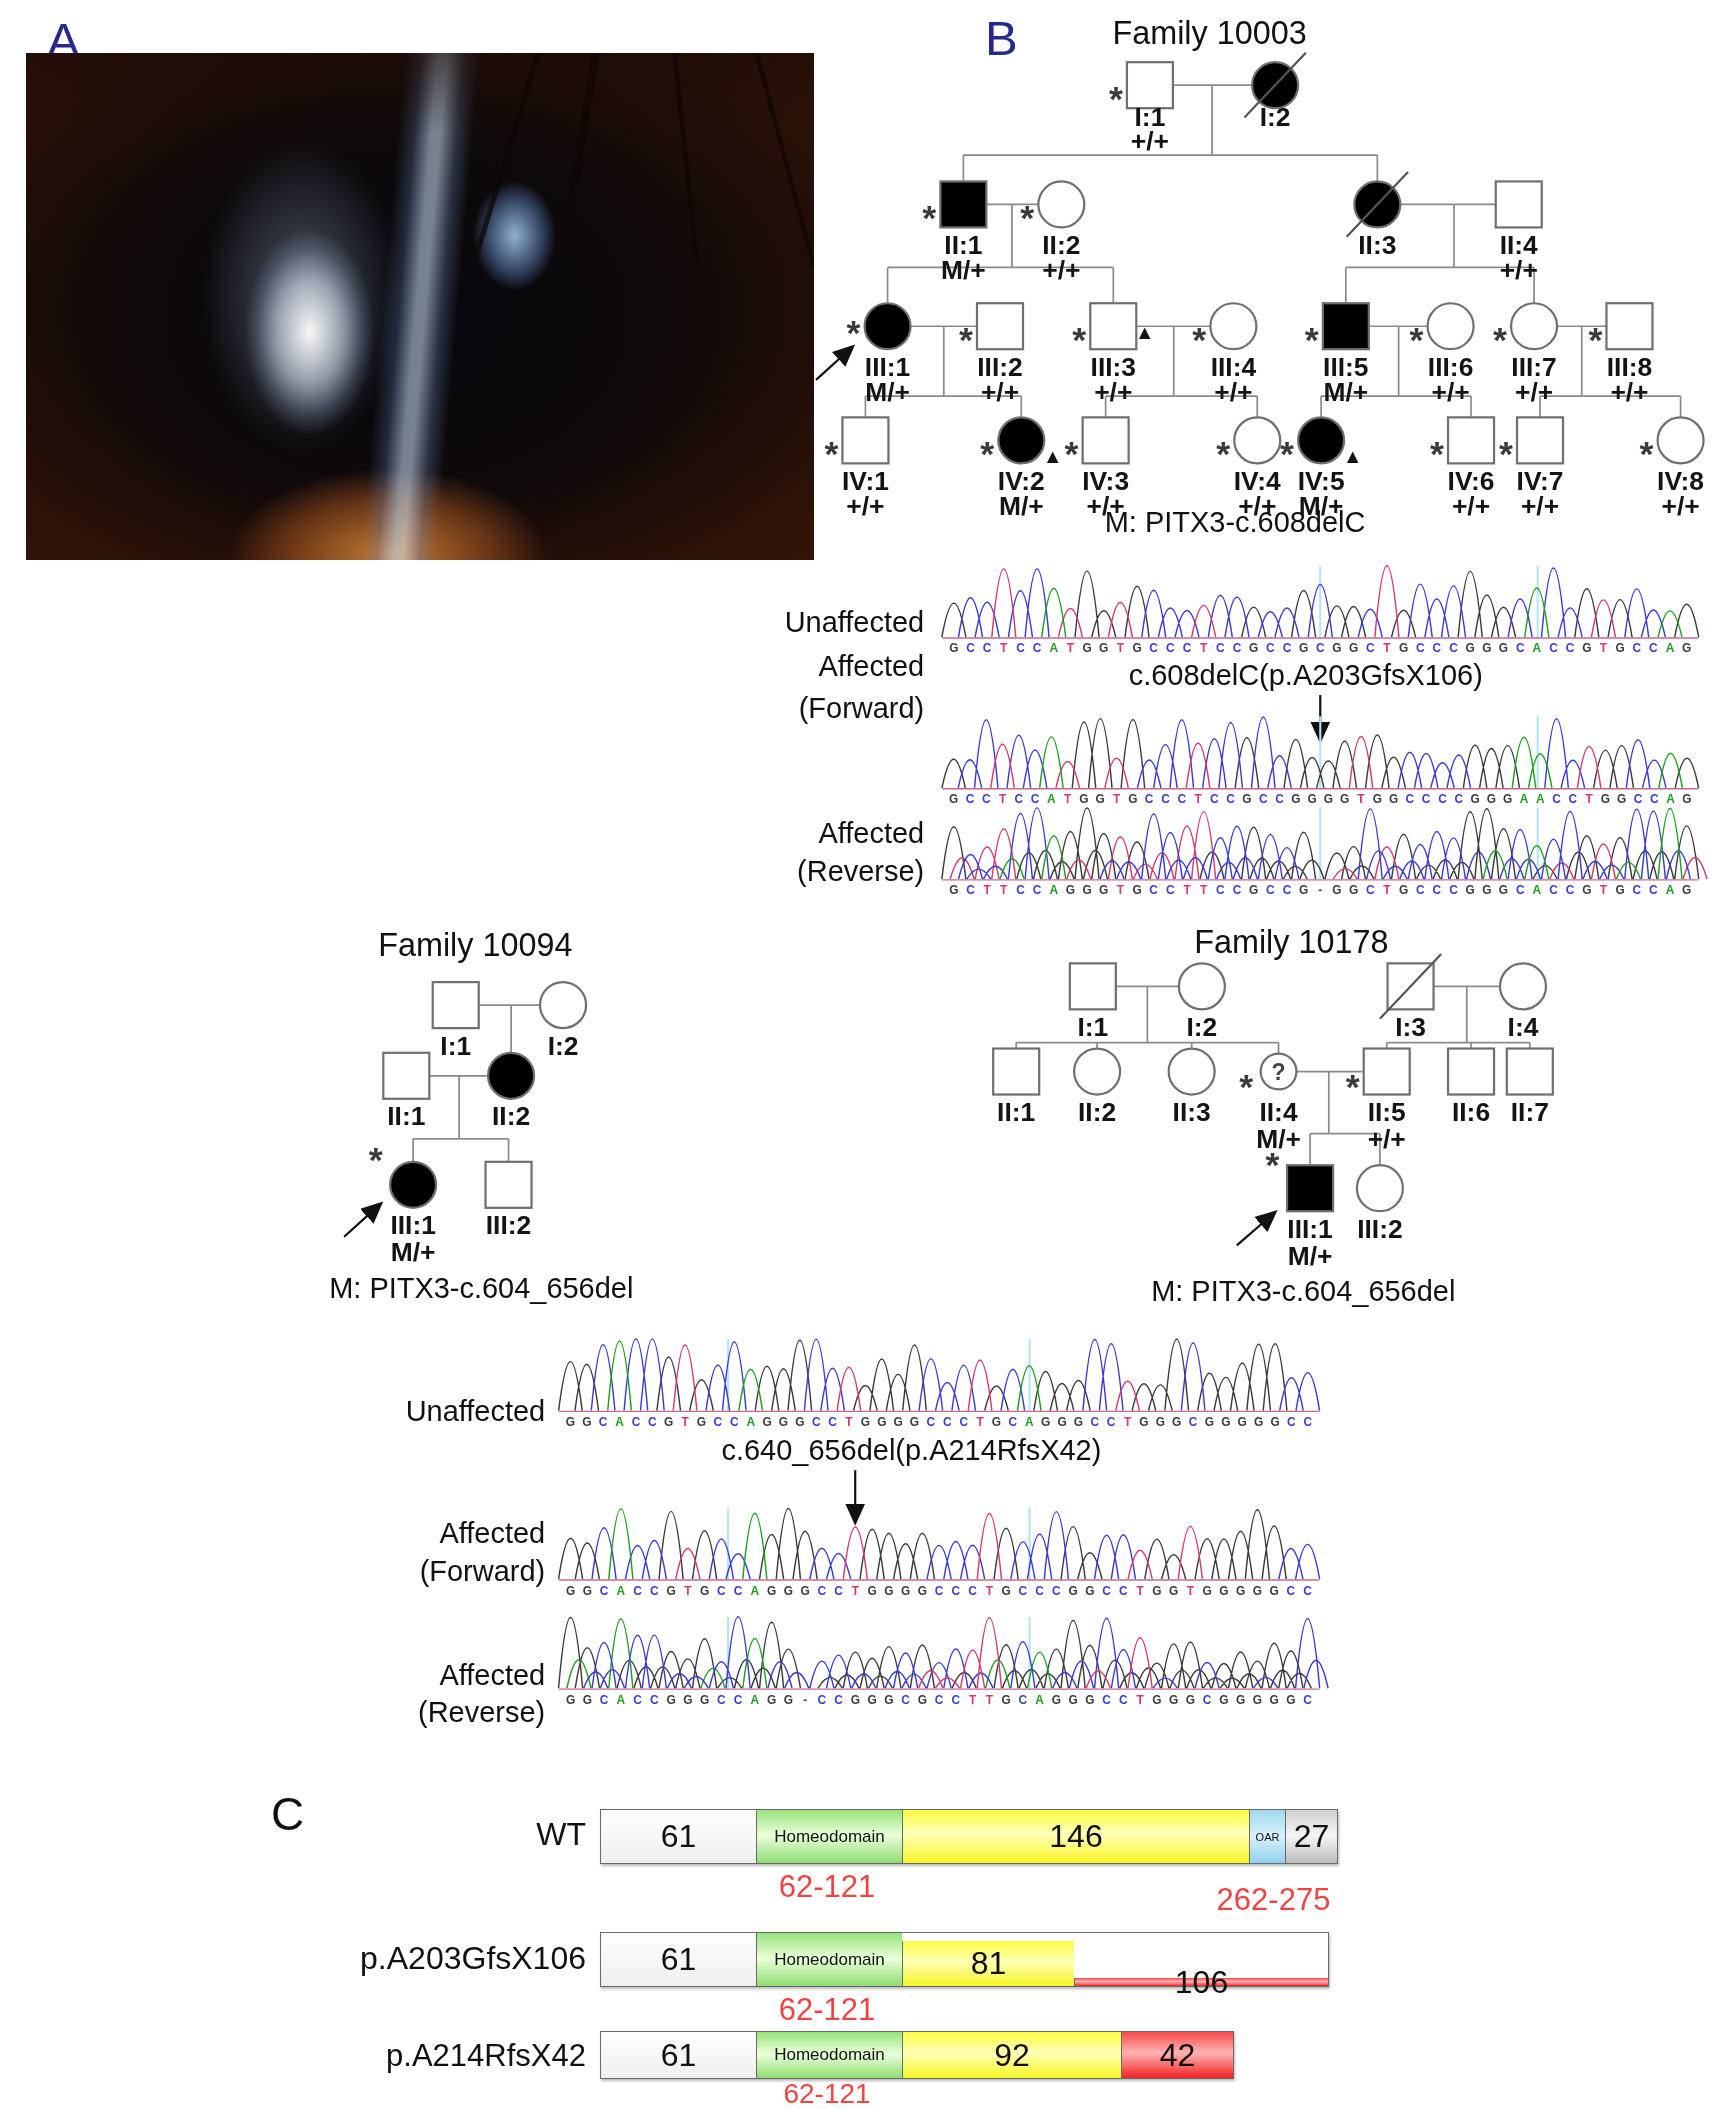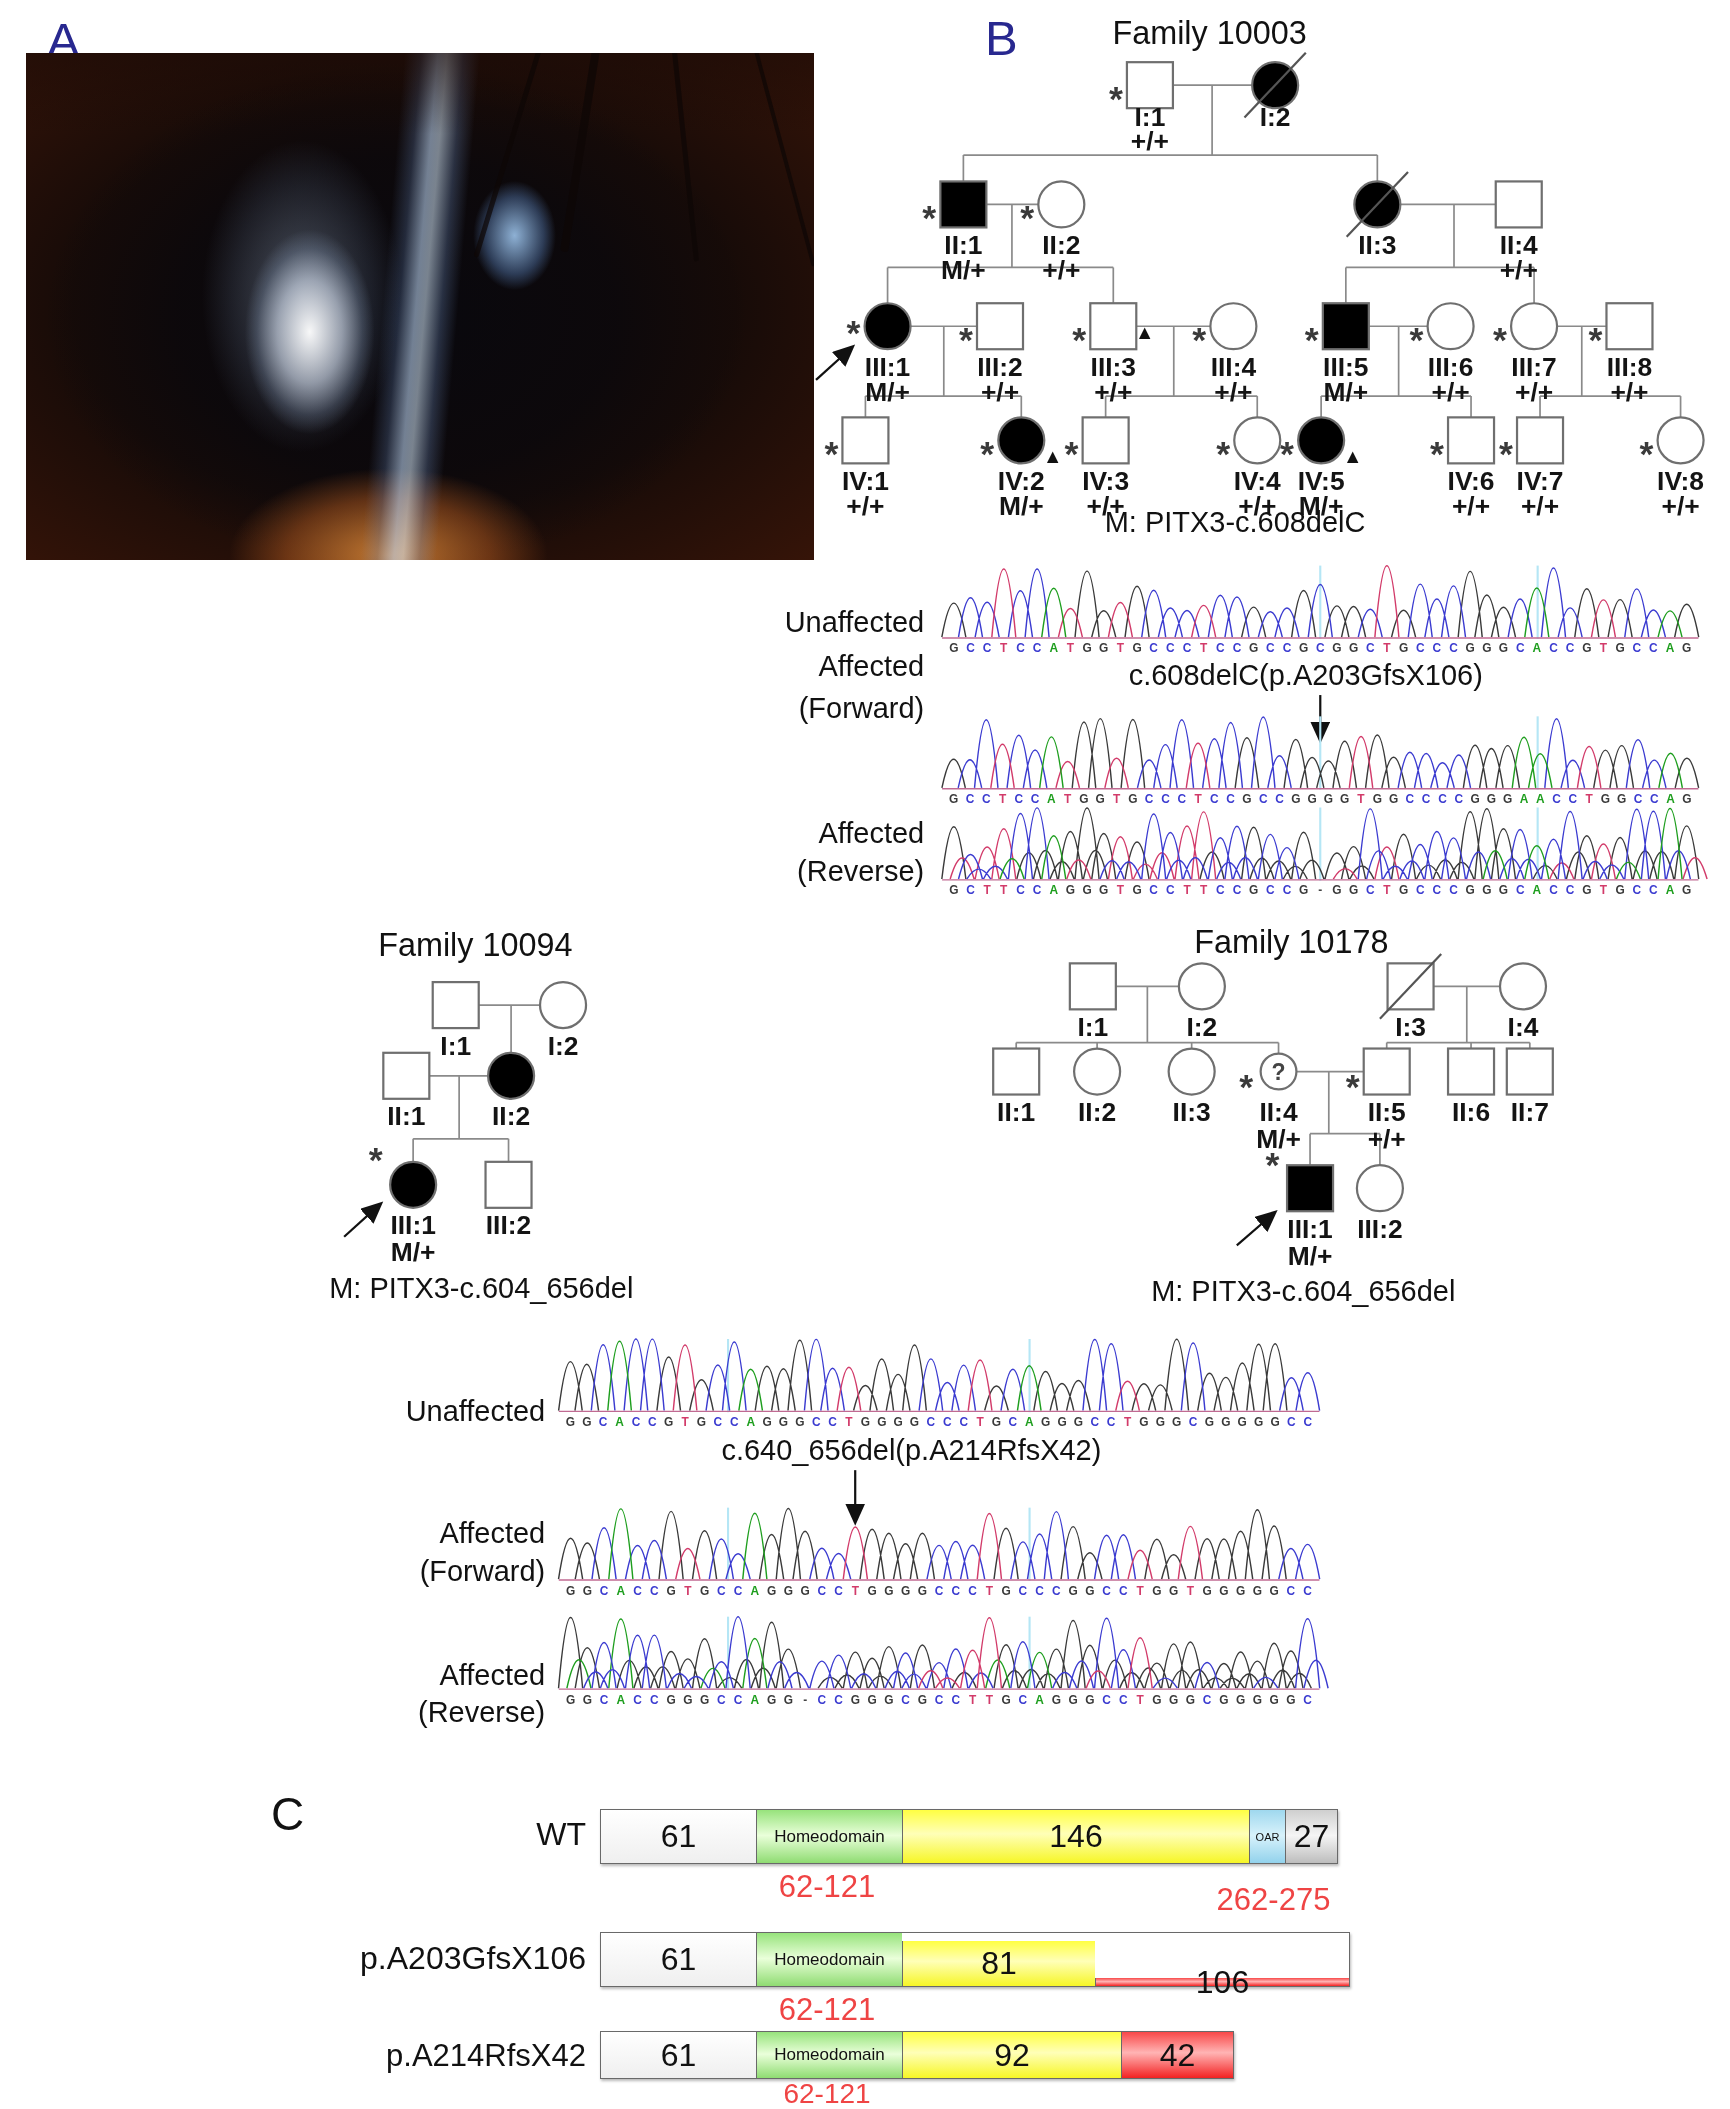--- a/index.html
+++ b/index.html
@@ -734,21 +734,21 @@
     <div class="seg seg-blue seg-tiny" style="width:36px;">OAR</div>
     <div class="seg seg-gray" style="width:52px;">27</div>
   </div>
   <div class="c-below" style="left:742px;top:1869px;width:170px;">62-121</div>
   <div class="c-below" style="left:1180px;top:1869px;width:187px;margin-top:13px;">262-275</div>
 
   <div class="c-name" style="left:330px;top:1940px;">p.A203GfsX106</div>
   <div class="bar" style="left:600px;top:1932px;height:53px;">
     <div class="seg seg-white" style="width:155px;">61</div>
     <div class="seg seg-green seg-small" style="width:146px;">Homeodomain</div>
-    <div class="seg seg-yellow" style="width:193px;margin-top:8px;">81</div>
+    <div class="seg seg-yellow" style="width:172px;margin-top:8px;">81</div>
     <div class="seg seg-red" style="width:254px;margin-top:45px;">106</div>
   </div>
   <div class="c-below" style="left:742px;top:1992px;width:170px;">62-121</div>
 
   <div class="c-name" style="left:330px;top:2038px;font-size:31px;">p.A214RfsX42</div>
   <div class="bar" style="left:600px;top:2031px;height:46px;">
     <div class="seg seg-white" style="width:155px;">61</div>
     <div class="seg seg-green seg-small" style="width:146px;">Homeodomain</div>
     <div class="seg seg-yellow" style="width:219px;">92</div>
     <div class="seg seg-red" style="width:112px;">42</div>

